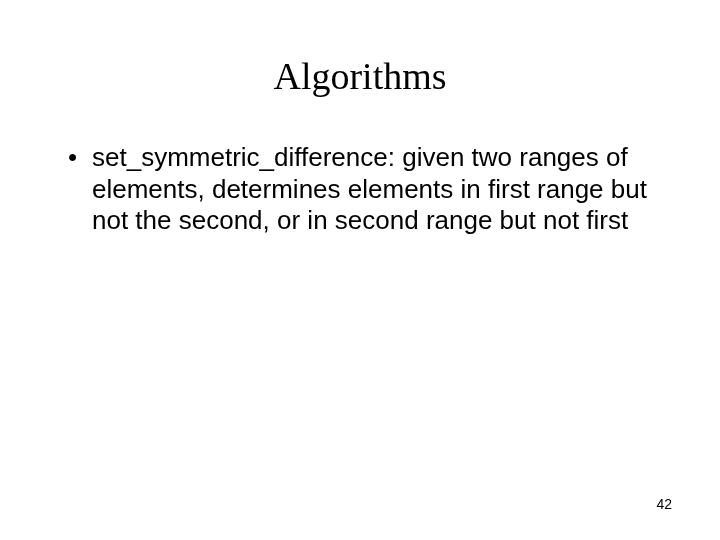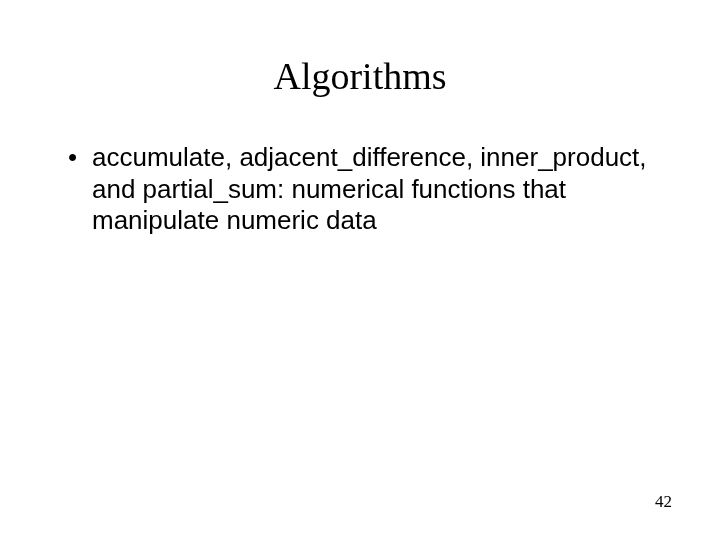--- a/index.html
+++ b/index.html
@@ -3,24 +3,24 @@
 <meta charset="utf-8">
 <style>
   * { margin: 0; padding: 0; box-sizing: border-box; }
   html, body { width: 720px; height: 540px; background: #fff; font-family: "Times New Roman", Times, serif; color: #000; }
   .slide { width: 720px; height: 540px; position: relative; padding: 54px 48px 0 48px; }
   .title { font-size: 38px; text-align: center; margin-bottom: 44px; font-weight: 400; }
   .bullets { list-style: none; padding-left: 24px; }
   .bullets li { position: relative; font-family: Arial, Helvetica, sans-serif; font-size: 26px; line-height: 1.22; margin-bottom: 4px; padding-left: 20px; }
   .bullets li::before { content: "•"; position: absolute; left: -4px; top: 0; font-size: 26px; }
   .footer-center { position: absolute; bottom: 28px; left: 0; width: 100%; text-align: center; font-size: 14px; font-family: "Times New Roman", Times, serif; }
-  .footer-right { position: absolute; bottom: 28px; right: 48px; font-size: 17px; font-family: Liberation Serif, serif; }
+  .footer-right { position: absolute; bottom: 28px; right: 48px; font-size: 14px; font-family: Liberation Sans, sans-serif; }
 </style>
 </head>
 <body>
 
 <div class="slide">
   <h1 class="title">Algorithms</h1>
   <ul class="bullets">
-    <li>accumulate, adjacent_difference, inner_product, and partial_sum: numerical functions that manipulate numeric data</li>
+    <li>set_symmetric_difference: given two ranges of elements, determines elements in first range but not the second, or in second range but not first</li>
   </ul>
   <div class="footer-right">42</div>
 </div>
 
 </body></html>

